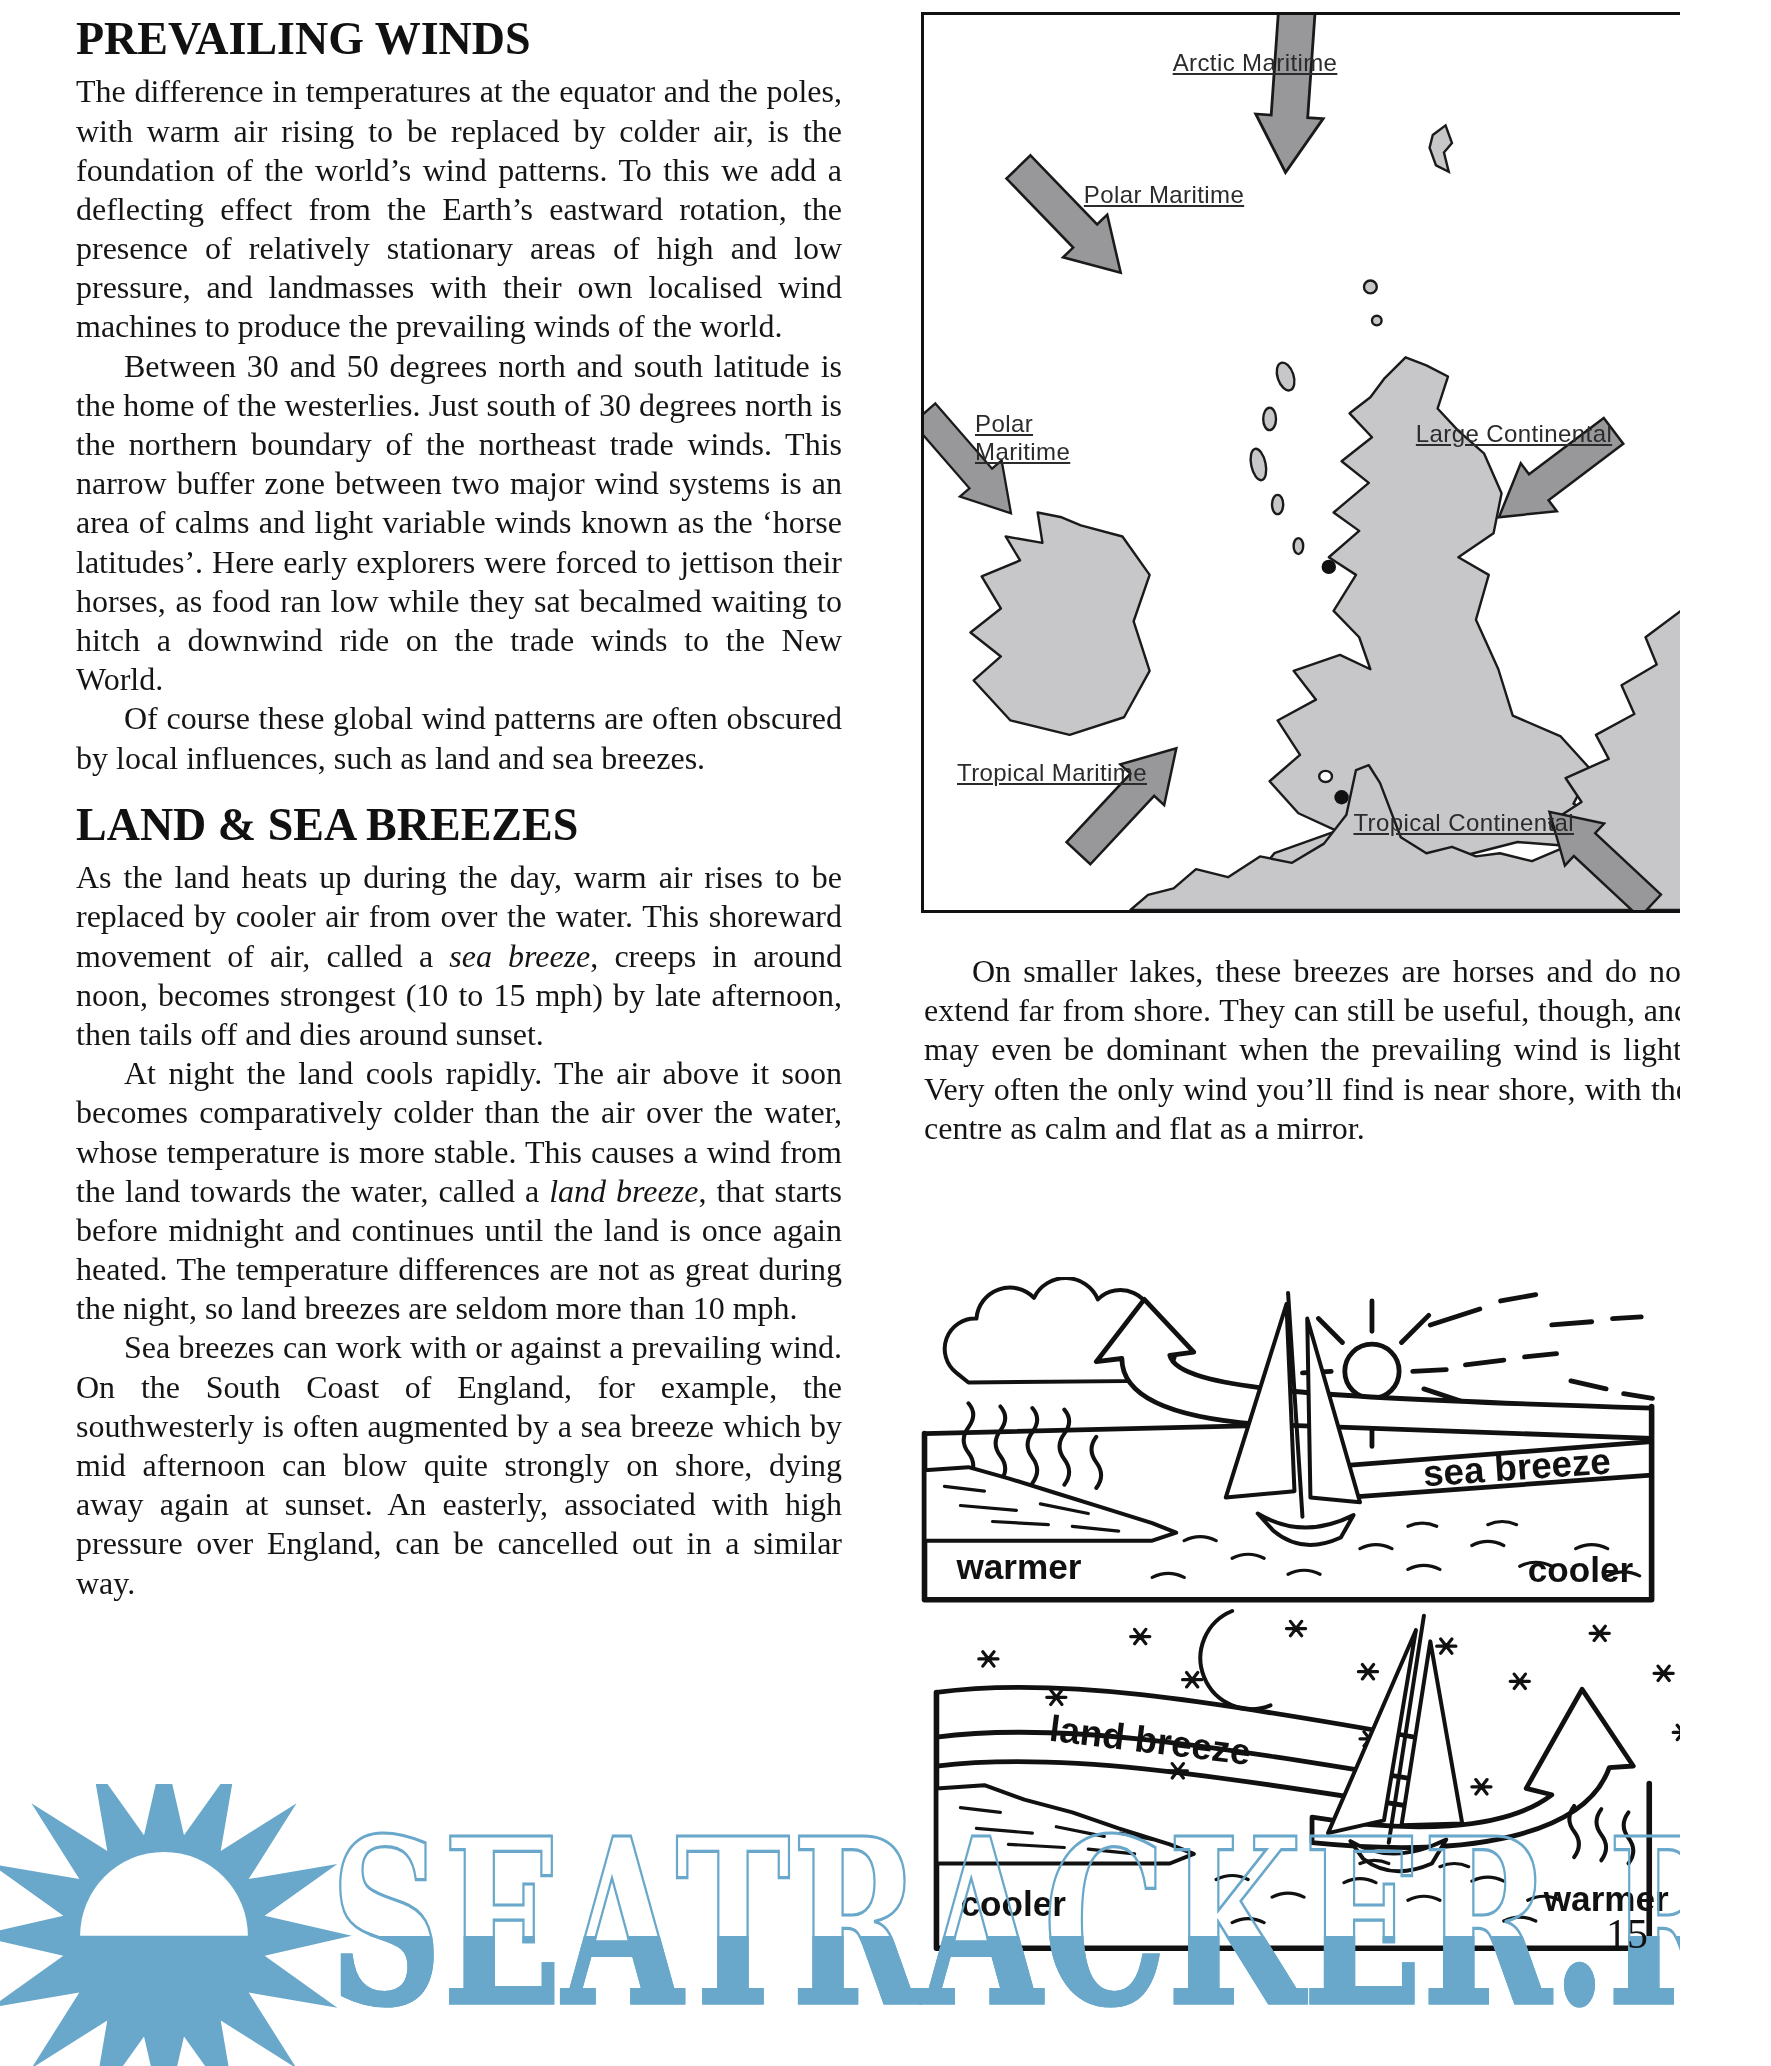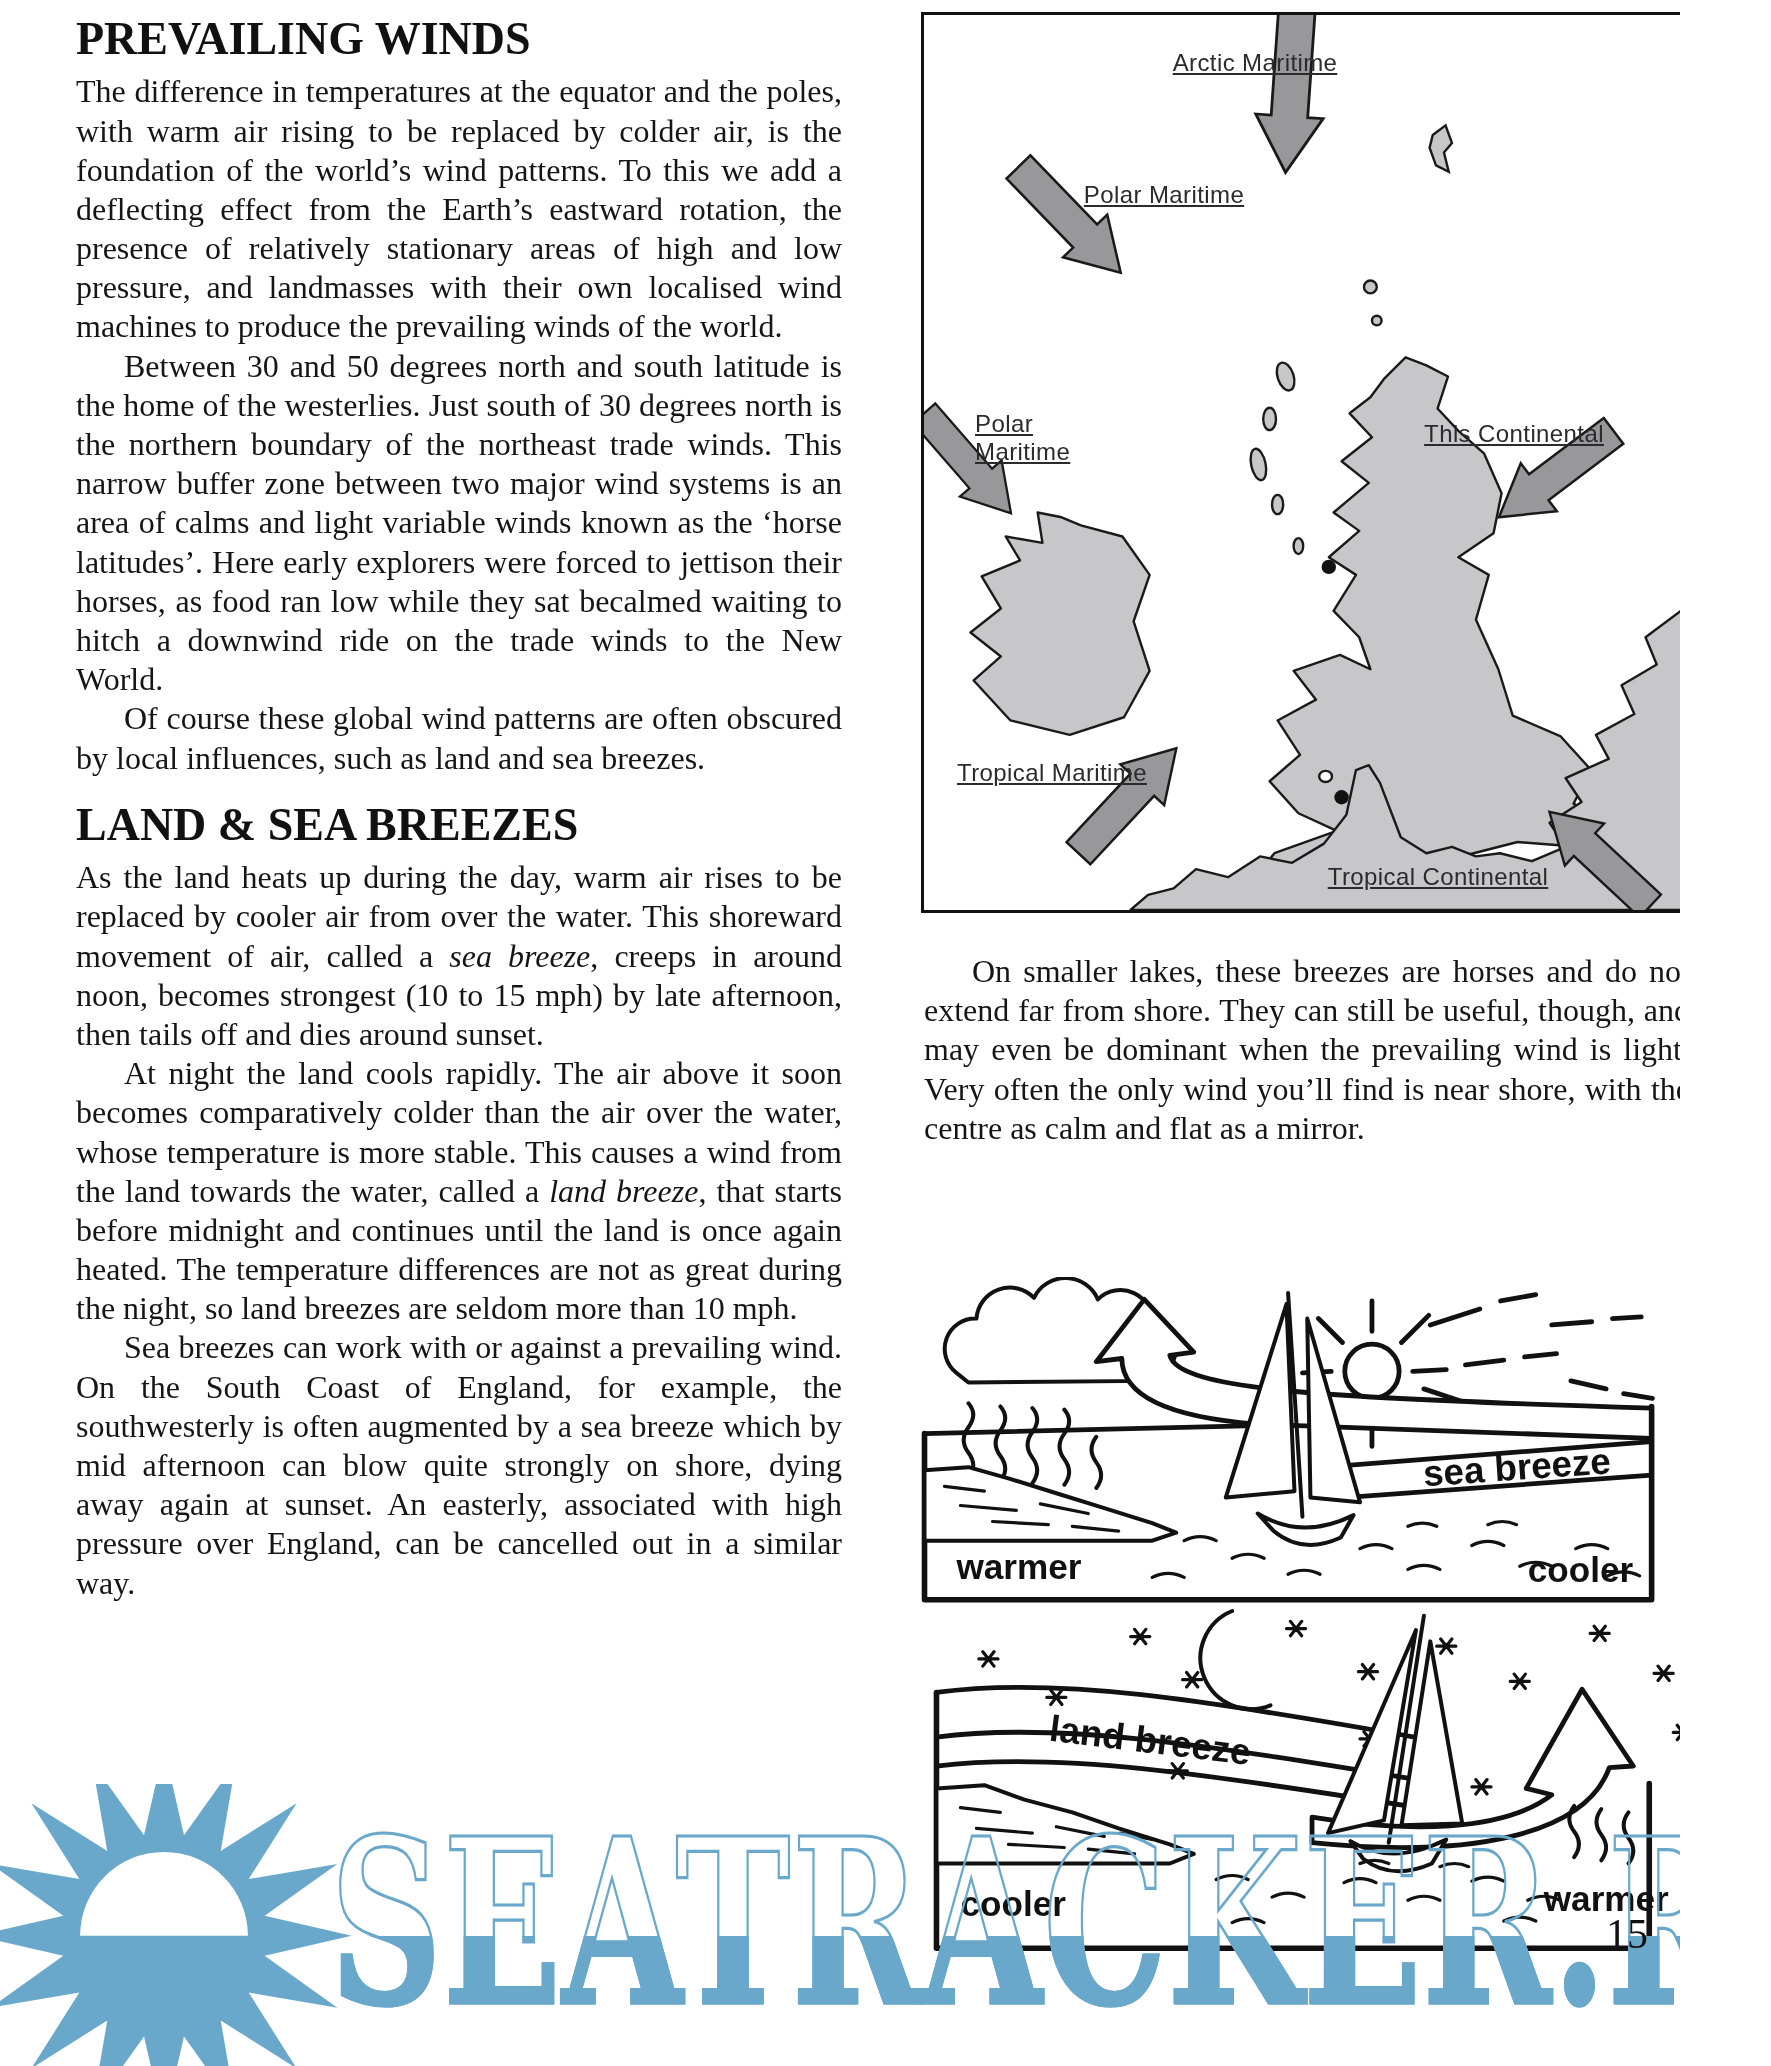--- a/index.html
+++ b/index.html
@@ -82,23 +82,23 @@
       <use href="#arrow" fill="#98989a" stroke="#1a1a1a" stroke-width="4" transform="translate(466,-5) rotate(94) scale(0.88)"></use>
       <use href="#arrow" fill="#98989a" stroke="#1a1a1a" stroke-width="4" transform="translate(118,190) rotate(46) scale(0.8)"></use>
       <use href="#arrow" fill="#98989a" stroke="#1a1a1a" stroke-width="4" transform="translate(0,498) rotate(49) scale(0.72)"></use>
       <use href="#arrow" fill="#98989a" stroke="#1a1a1a" stroke-width="4" transform="translate(862,520) rotate(143) scale(0.78)"></use>
       <use href="#arrow" fill="#98989a" stroke="#1a1a1a" stroke-width="4" transform="translate(193,1048) rotate(-47) scale(0.78)"></use>
       <use href="#arrow" fill="#98989a" stroke="#1a1a1a" stroke-width="4" transform="translate(908,1114) rotate(-137) scale(0.75)"></use>
     </svg>
     <div class="maplabel mlc" style="left:211px;top:34px;width:240px;">Arctic Maritime</div>
     <div class="maplabel mlc" style="left:120px;top:166px;width:240px;">Polar Maritime</div>
     <div class="maplabel" style="left:51px;top:395px;width:112px;">Polar Maritime</div>
-    <div class="maplabel mlc" style="left:462px;top:405px;width:256px;">This Continental</div>
+    <div class="maplabel mlc" style="left:462px;top:405px;width:256px;">Large Continental</div>
     <div class="maplabel mlc" style="left:8px;top:744px;width:240px;">Tropical Maritime</div>
-    <div class="maplabel mlc" style="left:378px;top:848px;width:272px;">Tropical Continental</div>
+    <div class="maplabel mlc" style="left:378px;top:794px;width:272px;text-align:right;">Tropical Continental</div>
   </div>
 
   <svg class="sketch sk-day" width="860" height="326" viewBox="0 0 1075 408">
     <g stroke="#111" fill="none" stroke-linecap="round" stroke-linejoin="round">
 
       <path stroke-width="5" fill="#fff" d="M55 120 A38 38 0 0 1 80 52 A42 42 0 0 1 152 26 A44 44 0 0 1 232 28 A40 40 0 0 1 300 60 A32 32 0 0 1 322 112 L300 130 L70 132 Z"></path>
 
       <path stroke-width="5" d="M70 252 q12 -16 0 -32 q-12 -16 0 -32 q12 -16 0 -30 M110 256 q12 -16 0 -32 q-12 -16 0 -32 q12 -16 0 -30 M150 258 q12 -16 0 -32 q-12 -16 0 -32 q12 -16 0 -30 M190 260 q12 -16 0 -32 q-12 -16 0 -32 q12 -16 0 -30 M230 264 q12 -16 0 -32 q-12 -16 0 -32"></path>
 
       <circle cx="575" cy="118" r="34" stroke-width="6" fill="#fff"></circle>

